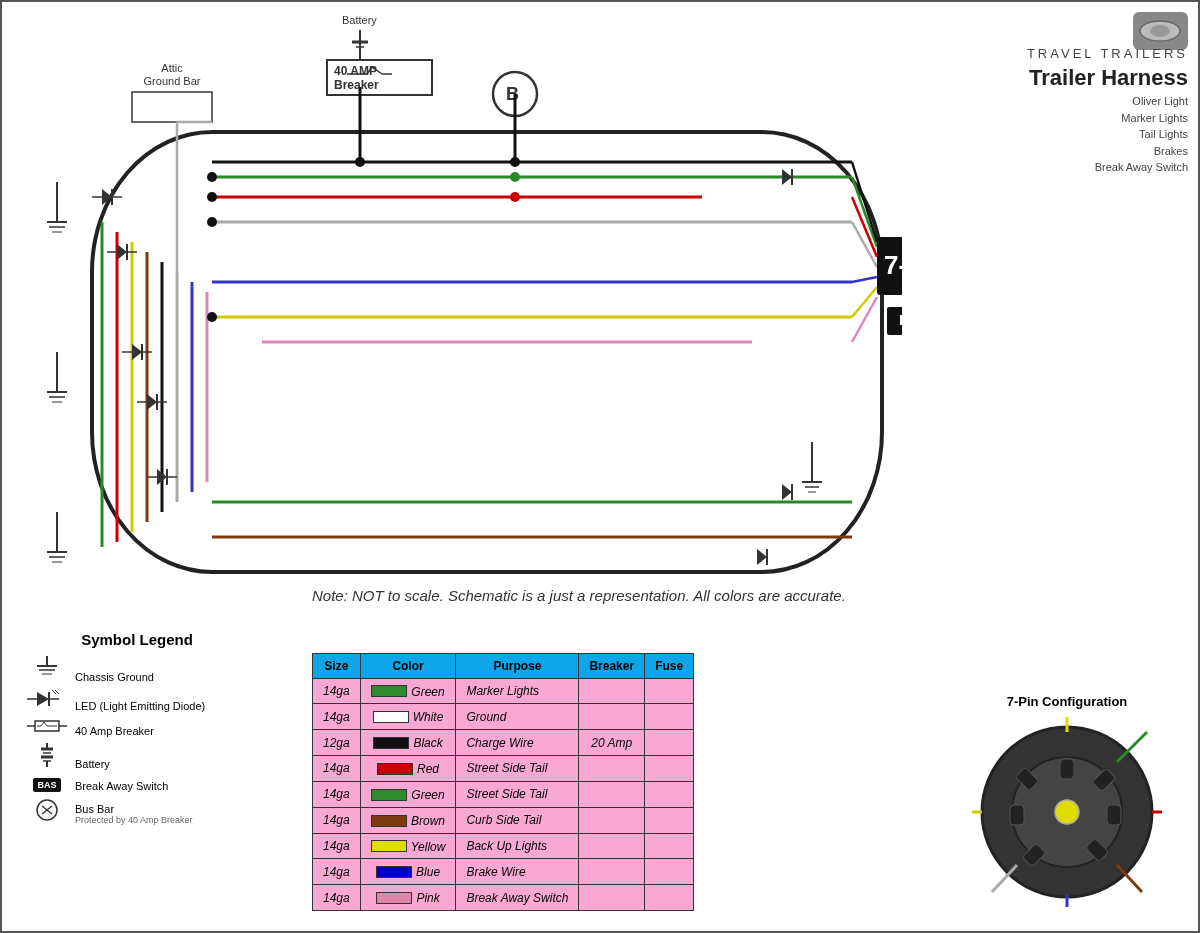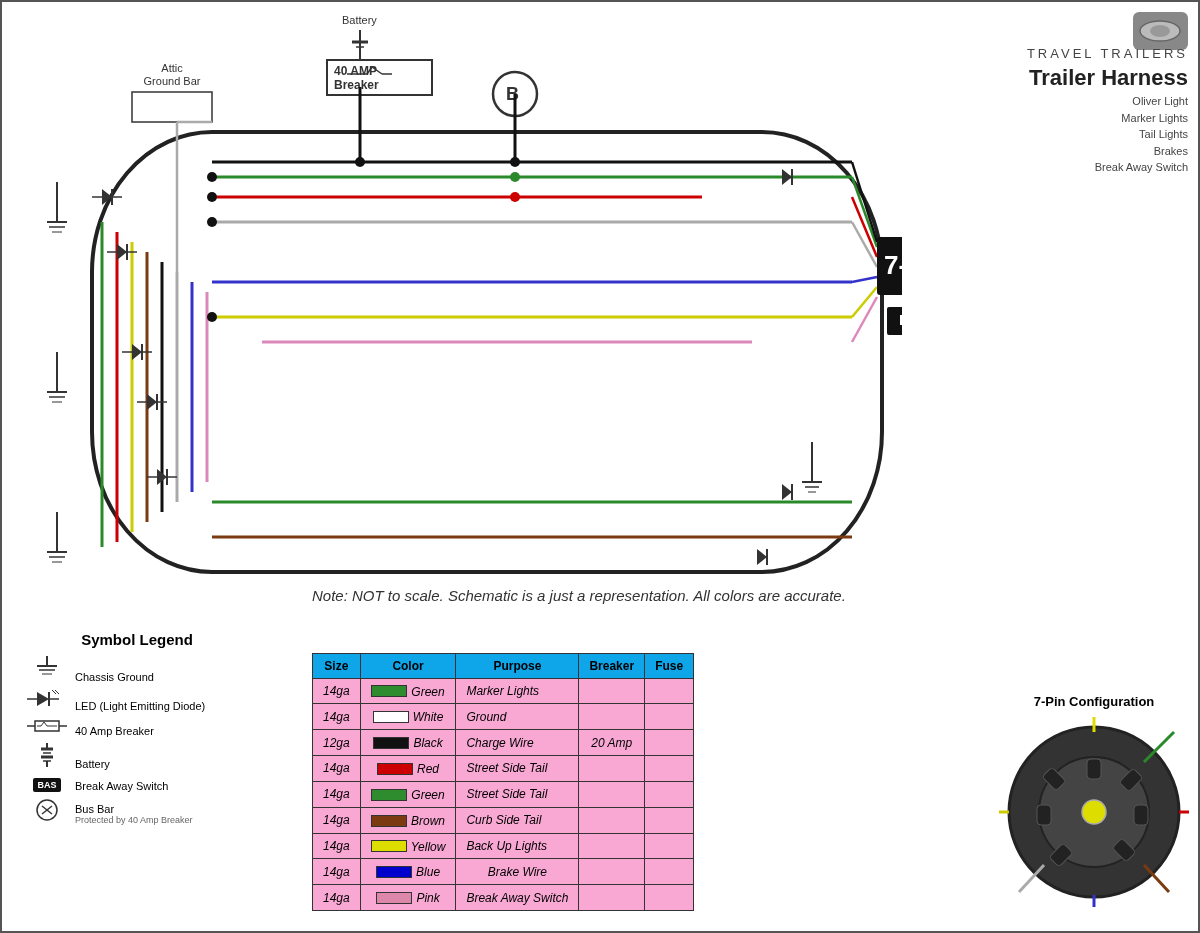--- a/index.html
+++ b/index.html
@@ -138,21 +138,21 @@
       margin-right: 4px;
     }
     .color-label {
       vertical-align: middle;
     }
 
     
     #pin-config {
       position: absolute;
       bottom: 20px;
-      right: 9px;
+      right: 36px;
       text-align: center;
     }
     #pin-config-title {
       font-size: 13px;
       font-weight: bold;
       margin-bottom: 8px;
     }
 
     
     #wiring-svg {
@@ -401,21 +401,21 @@
         <tr>
           <td>14ga</td>
           <td><span class="color-swatch" style="background: rgb(221, 221, 0);"></span><span class="color-label">Yellow</span></td>
           <td style="text-align: left;">Back Up Lights</td>
           <td></td>
           <td></td>
         </tr>
         <tr>
           <td>14ga</td>
           <td><span class="color-swatch" style="background: rgb(0, 0, 204);"></span><span class="color-label">Blue</span></td>
-          <td style="text-align: center;">Brake Wire</td>
+          <td style="text-align: left;">Brake Wire</td>
           <td></td>
           <td></td>
         </tr>
         <tr>
           <td>14ga</td>
           <td><span class="color-swatch" style="background: rgb(221, 136, 170);"></span><span class="color-label">Pink</span></td>
           <td style="text-align: left;">Break Away Switch</td>
           <td></td>
           <td></td>
         </tr>

